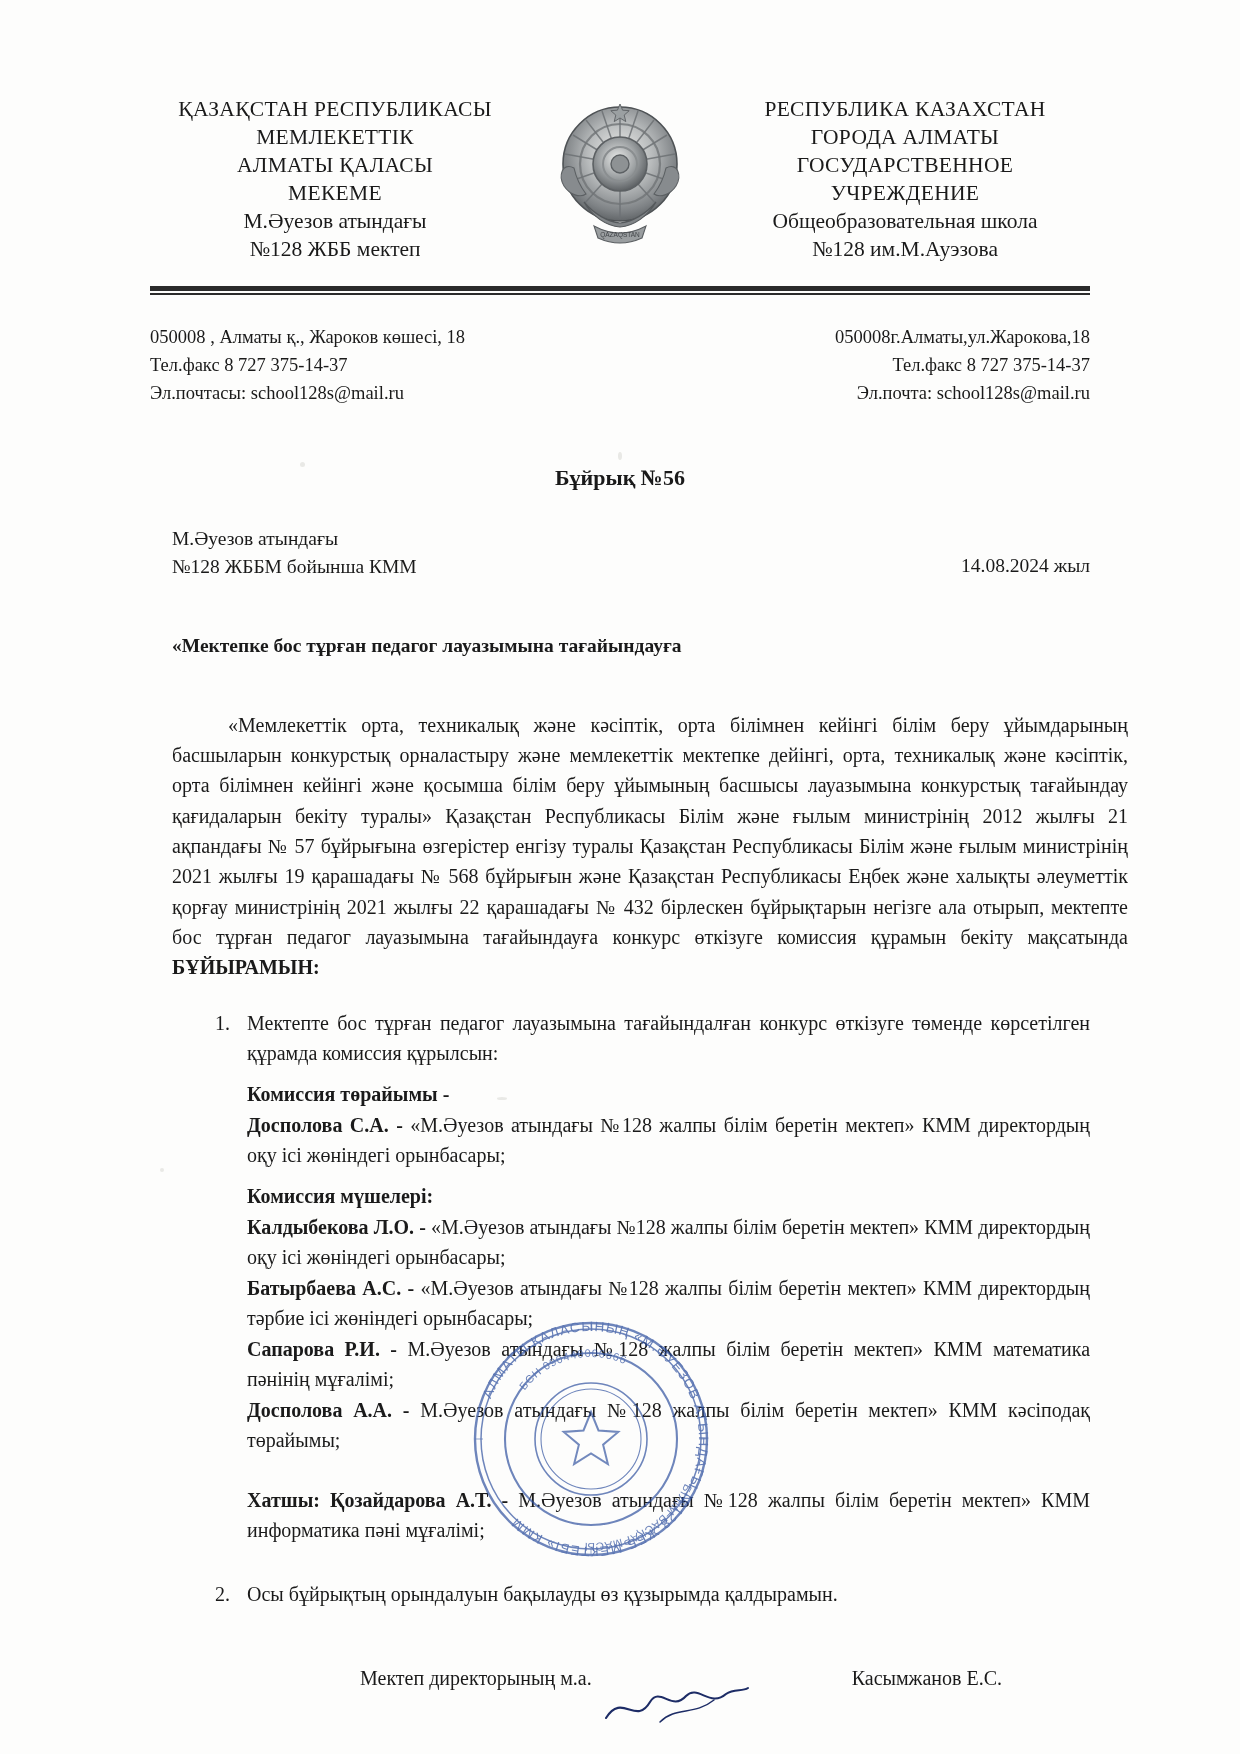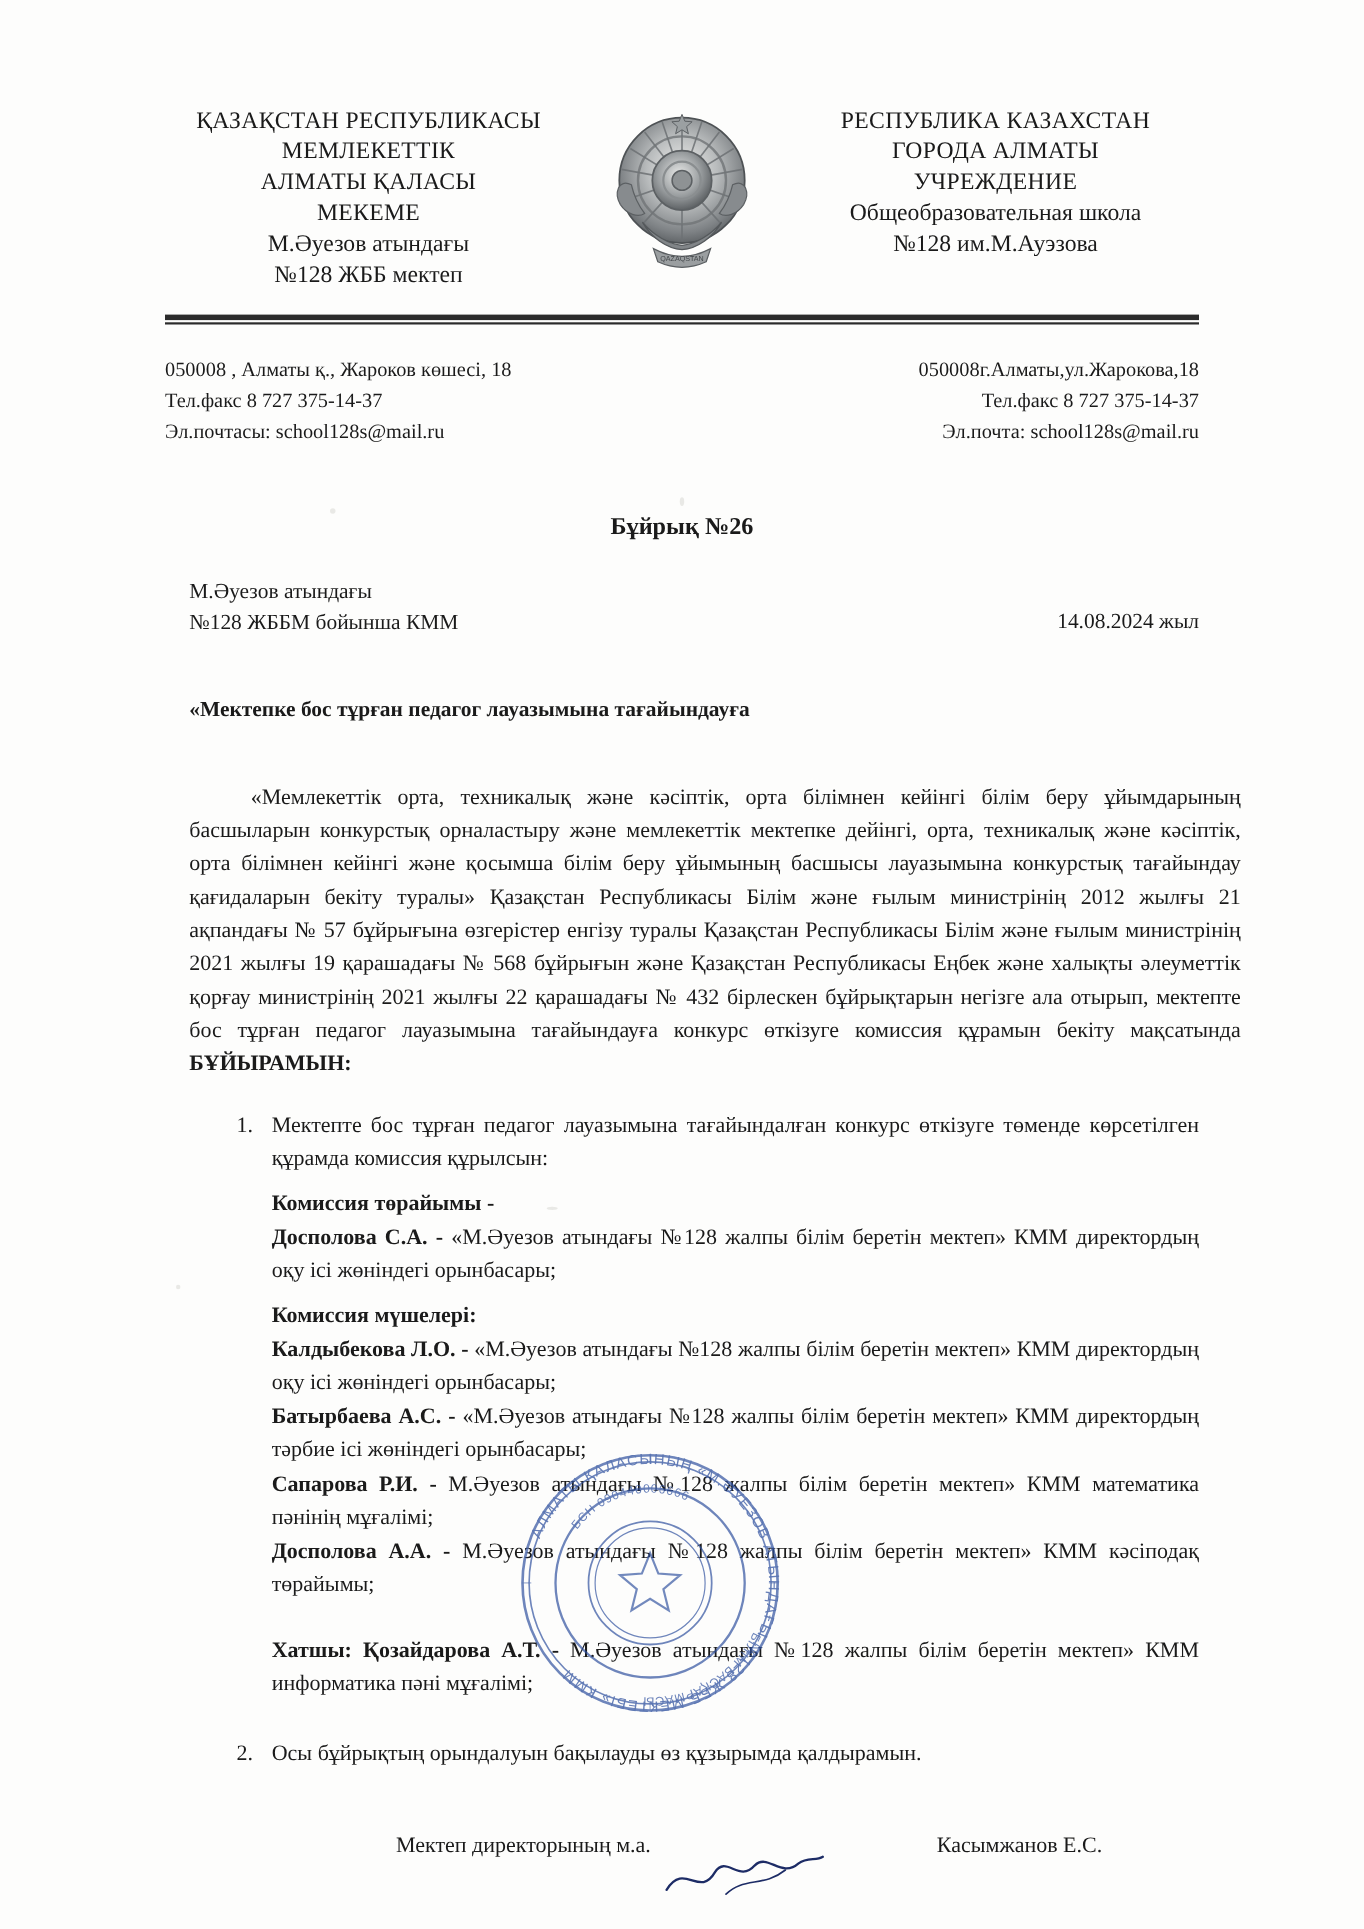--- a/index.html
+++ b/index.html
@@ -250,20 +250,21 @@
 
           <path d="M40 124 q26 14 52 0 l-4 12 q-22 10 -44 0 Z" fill="#9a9ea0" stroke="#5a5e61" stroke-width="1.1"></path>
           <text x="66" y="135" text-anchor="middle" font-size="6.5" fill="#43474a" font-family="Liberation Sans, sans-serif">QAZAQSTAN</text>
         </svg>
       </div>
     </div>
 
     <div class="lh-col">
       <div class="caps">РЕСПУБЛИКА  КАЗАХСТАН</div>
       <div class="caps">ГОРОДА АЛМАТЫ</div>
+      <div class="caps">ГОСУДАРСТВЕННОЕ</div>
       <div class="caps">УЧРЕЖДЕНИЕ</div>
       <div class="sub">Общеобразовательная школа</div>
       <div class="sub">№128  им.М.Ауэзова</div>
     </div>
 
   </div>
 
   <div class="rule-wrap">
     <div class="rule-thick"></div>
     <div class="rule-thin"></div>
@@ -275,21 +276,21 @@
       <div>Тел.факс 8 727 375-14-37</div>
       <div>Эл.почтасы: school128s@mail.ru</div>
     </div>
     <div class="right">
       <div>050008г.Алматы,ул.Жарокова,18</div>
       <div>Тел.факс 8 727  375-14-37</div>
       <div>Эл.почта: school128s@mail.ru</div>
     </div>
   </div>
 
-  <div class="order-title">Бұйрық №26</div>
+  <div class="order-title">Бұйрық №56</div>
 
   <div class="addressee-row">
     <div class="addressee">
       <div class="a-line">М.Әуезов атындағы</div>
       <div class="a-line">№128 ЖББМ бойынша КММ</div>
     </div>
     <div class="doc-date">14.08.2024 жыл</div>
   </div>
 
   <div class="subject">

